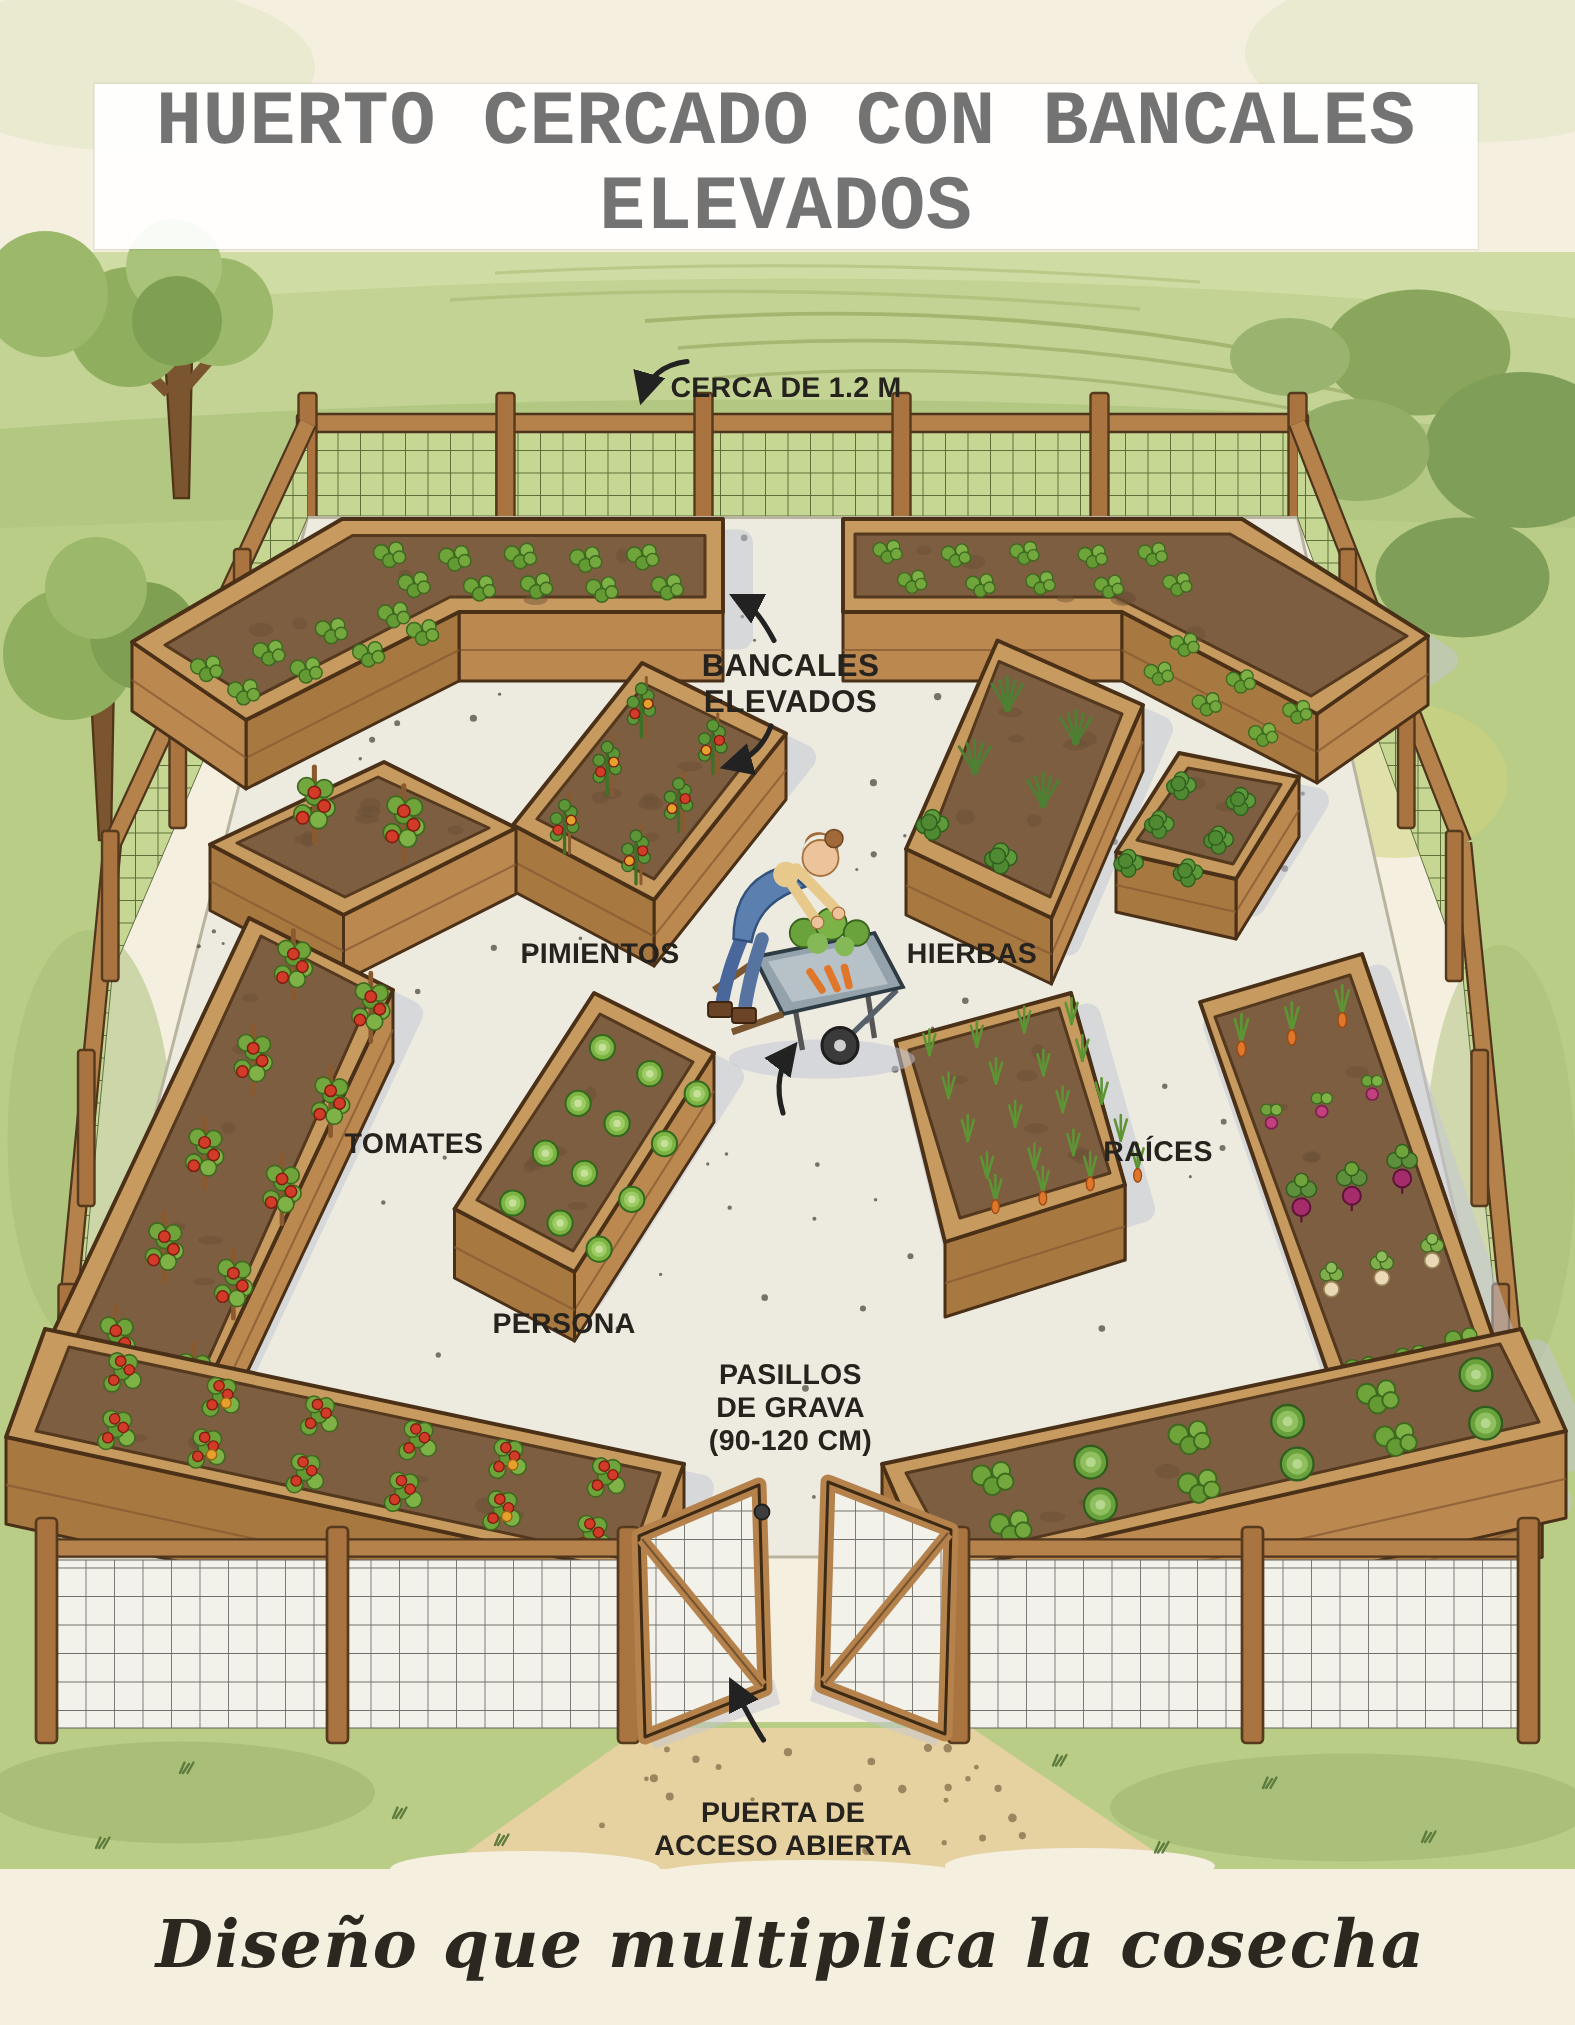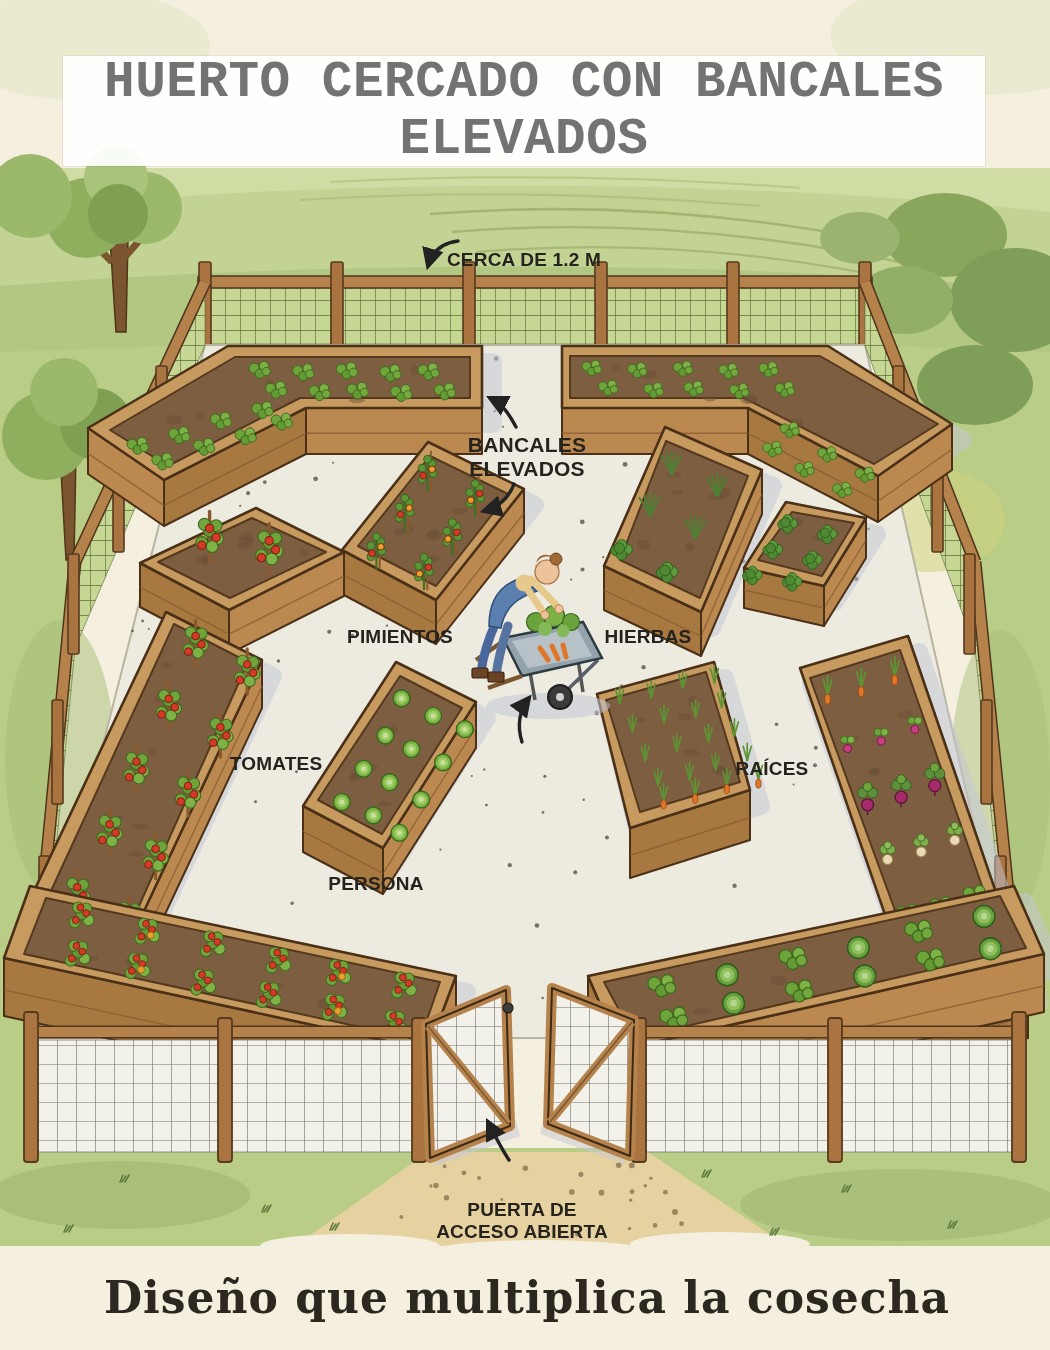--- a/index.html
+++ b/index.html
@@ -24,21 +24,21 @@
     margin:5px 0 0;font-size:31px;font-weight:400;color:#2e2b25;
     font-family:"Liberation Serif",serif;
   }
   .anno{
     position:absolute;transform:translate(-50%,-50%);
     text-align:center;font-weight:700;font-size:19px;line-height:1.16;
     color:#26231e;letter-spacing:.2px;white-space:pre-line;
   }
   .tagline{
     position:absolute;left:527px;top:1297px;transform:translate(-50%,-50%);
-    font-family:"DejaVu Serif",serif;font-weight:600;
+    font-family:"DejaVu Serif",serif;font-style:italic;font-weight:600;
     font-size:44px;color:#2c2820;white-space:nowrap;letter-spacing:1px;
   }
 </style>
 </head>
 <body>
 
 <div class="canvas">
 
 <svg id="scene" viewBox="0 0 1050 1350" width="1050" height="1350">
   <defs>
@@ -1558,18 +1558,21 @@
 </div>
 
 <div class="anno" style="left:524px;top:244px;margin-top:16px;">CERCA DE 1.2 M</div>
 <div class="anno" style="left:527px;top:457px;font-size:21px;">BANCALES
 ELEVADOS</div>
 <div class="anno" style="left:400px;top:637px;">PIMIENTOS</div>
 <div class="anno" style="left:648px;top:637px;">HIERBAS</div>
 <div class="anno" style="left:276px;top:764px;">TOMATES</div>
 <div class="anno" style="left:772px;top:769px;">RAÍCES</div>
 <div class="anno" style="left:376px;top:884px;">PERSONA</div>
+<div class="anno" style="left:527px;top:940px;">PASILLOS
+DE GRAVA
+(90-120 CM)</div>
 <div class="anno" style="left:522px;top:1221px;">PUERTA DE
 ACCESO ABIERTA</div>
 
 <div class="tagline">Diseño que multiplica la cosecha</div>
 
 </div>
 
 </body></html>

